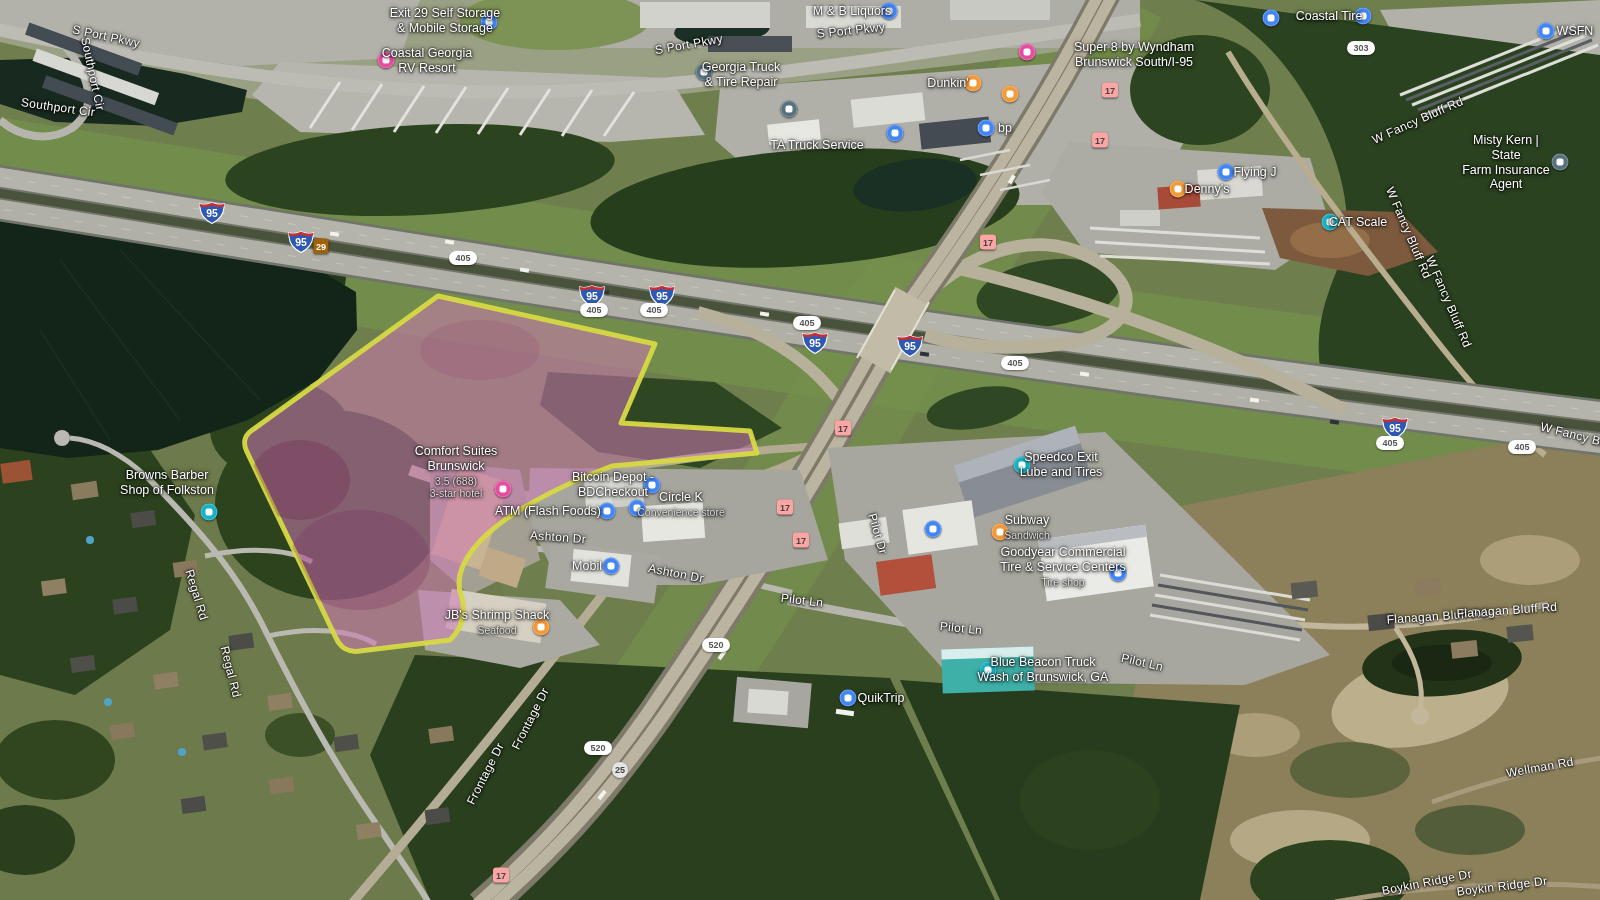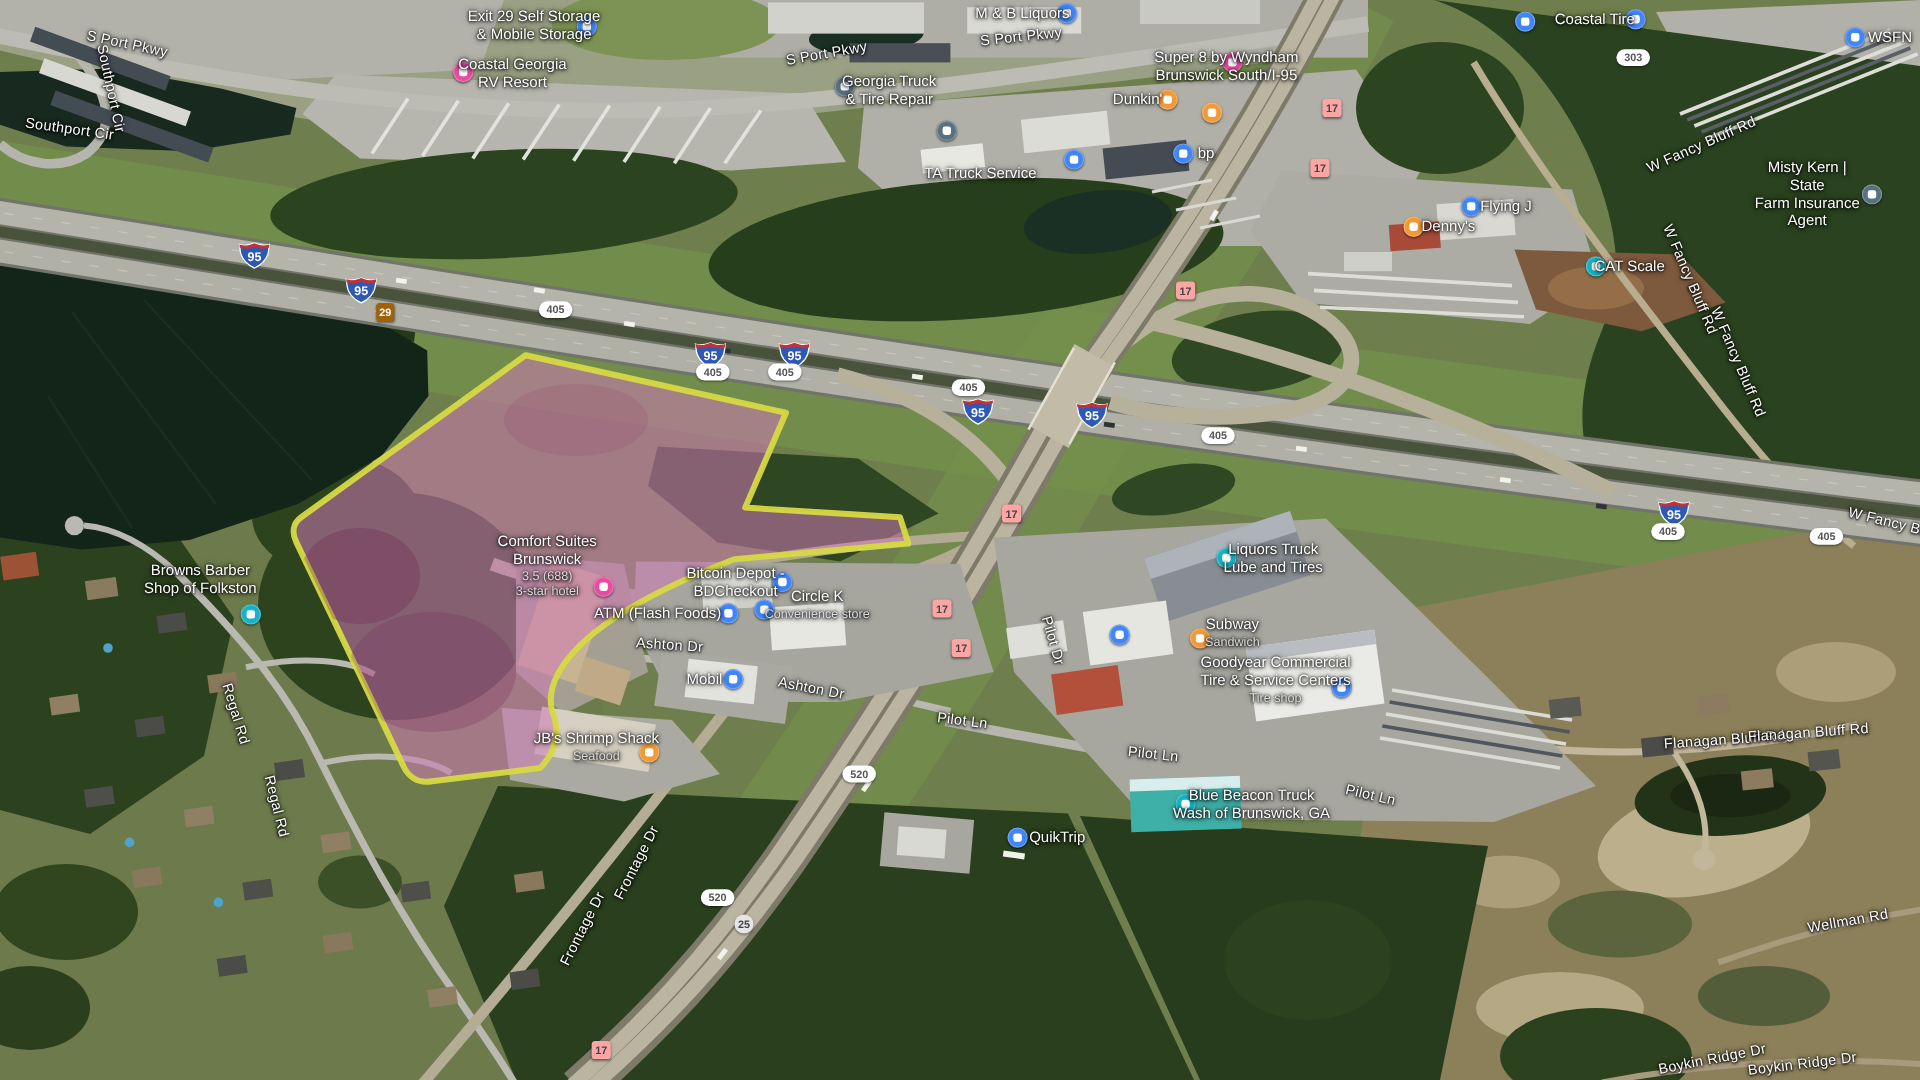--- a/index.html
+++ b/index.html
@@ -324,21 +324,21 @@
       </div>
       <div class="poi-label" style="left: 741px; top: 75px; transform: translate(-50%, -50%);">Georgia Truck
 &amp; Tire Repair</div>
       <div class="poi-icon" style="background: rgb(87, 113, 126); left: 789px; top: 109px; transform: translate(-50%, -50%);">
         <span class="dot"></span>
       </div>
       <div class="poi-label" style="left: 817px; top: 109px; transform: translate(-50%, -50%); margin-top: 36px;">TA Truck Service</div>
       <div class="poi-icon" style="background: rgb(230, 76, 160); left: 1027px; top: 52px; transform: translate(-50%, -50%);">
         <span class="dot"></span>
       </div>
-      <div class="poi-label" style="left: 1022px; top: 55px; transform: translate(-50%, -50%);">Super 8 by Wyndham
+      <div class="poi-label" style="left: 1134px; top: 55px; transform: translate(-50%, -50%);">Super 8 by Wyndham
 Brunswick South/I-95</div>
       <div class="poi-icon" style="background: rgb(242, 154, 56); left: 973px; top: 83px; transform: translate(-50%, -50%);">
         <span class="dot"></span>
       </div>
       <div class="poi-label" style="left: 948px; top: 83px; transform: translate(-50%, -50%);">Dunkin'</div>
       <div class="poi-icon" style="background: rgb(242, 154, 56); left: 1010px; top: 94px; transform: translate(-50%, -50%);">
         <span class="dot"></span>
       </div>
       <div class="poi-icon" style="background: rgb(66, 133, 244); left: 986px; top: 128px; transform: translate(-50%, -50%);">
         <span class="dot"></span>
@@ -403,21 +403,21 @@
         <span class="dot"></span>
       </div>
       <div class="poi-label" style="left: 587px; top: 566px; transform: translate(-50%, -50%);">Mobil</div>
       <div class="poi-icon" style="background: rgb(242, 154, 56); left: 541px; top: 627px; transform: translate(-50%, -50%);">
         <span class="dot"></span>
       </div>
       <div class="poi-label" style="left: 497px; top: 622px; transform: translate(-50%, -50%);">JB's Shrimp Shack<div class="poi-sub">Seafood</div></div>
       <div class="poi-icon" style="background: rgb(22, 178, 197); left: 1022px; top: 465px; transform: translate(-50%, -50%);">
         <span class="dot"></span>
       </div>
-      <div class="poi-label" style="left: 1061px; top: 465px; transform: translate(-50%, -50%);">Liquors Truck
+      <div class="poi-label" style="left: 1061px; top: 465px; transform: translate(-50%, -50%);">Speedco Exit
 Lube and Tires</div>
       <div class="poi-icon" style="background: rgb(242, 154, 56); left: 1000px; top: 532px; transform: translate(-50%, -50%);">
         <span class="dot"></span>
       </div>
       <div class="poi-label" style="left: 1027px; top: 527px; transform: translate(-50%, -50%);">Subway<div class="poi-sub">Sandwich</div></div>
       <div class="poi-icon" style="background: rgb(66, 133, 244); left: 933px; top: 529px; transform: translate(-50%, -50%);">
         <span class="dot"></span>
       </div>
       <div class="poi-icon" style="background: rgb(66, 133, 244); left: 1118px; top: 573px; transform: translate(-50%, -50%);">
         <span class="dot"></span>
@@ -475,21 +475,21 @@
           <text x="13" y="17" font-size="10" fill="#fff" text-anchor="middle" font-family="Liberation Sans, sans-serif" font-weight="bold">95</text>
         </svg>
       </div>
       <div class="sh" style="left: 1395px; top: 427px; transform: translate(-50%, -50%);">
         <svg width="27" height="25" viewBox="0 0 26 24">
           <path d="M13 23 C7 20 2 16 1.5 8 L1 4 C5 5.5 8 5 13 3 C18 5 21 5.5 25 4 L24.5 8 C24 16 19 20 13 23Z" fill="#2d59b5" stroke="#fff" stroke-width="1"></path>
           <path d="M1.2 6.5 L1 4 C5 5.5 8 5 13 3 C18 5 21 5.5 25 4 L24.8 6.5 C20 8 17 7.5 13 5.8 C9 7.5 6 8 1.2 6.5Z" fill="#c62f33"></path>
           <text x="13" y="17" font-size="10" fill="#fff" text-anchor="middle" font-family="Liberation Sans, sans-serif" font-weight="bold">95</text>
         </svg>
       </div>
-      <div class="sh sh-exit" style="left: 321px; top: 260px; background: #a16207; transform: translate(-50%, -50%);">29</div>
+      <div class="sh sh-exit" style="left: 321px; top: 246px; background: #a16207; transform: translate(-50%, -50%);">29</div>
       <div class="sh sh-oval" style="left: 463px; top: 258px; transform: translate(-50%, -50%);">405</div>
       <div class="sh sh-oval" style="left: 594px; top: 310px; transform: translate(-50%, -50%);">405</div>
       <div class="sh sh-oval" style="left: 654px; top: 310px; transform: translate(-50%, -50%);">405</div>
       <div class="sh sh-oval" style="left: 807px; top: 323px; transform: translate(-50%, -50%);">405</div>
       <div class="sh sh-oval" style="left: 1015px; top: 363px; transform: translate(-50%, -50%);">405</div>
       <div class="sh sh-oval" style="left: 1390px; top: 443px; transform: translate(-50%, -50%);">405</div>
       <div class="sh sh-oval" style="left: 1522px; top: 447px; transform: translate(-50%, -50%);">405</div>
       <div class="sh sh-oval" style="left: 1361px; top: 48px; transform: translate(-50%, -50%);">303</div>
       <div class="sh sh-oval" style="left: 716px; top: 645px; transform: translate(-50%, -50%);">520</div>
       <div class="sh sh-oval" style="left: 598px; top: 748px; transform: translate(-50%, -50%);">520</div>

